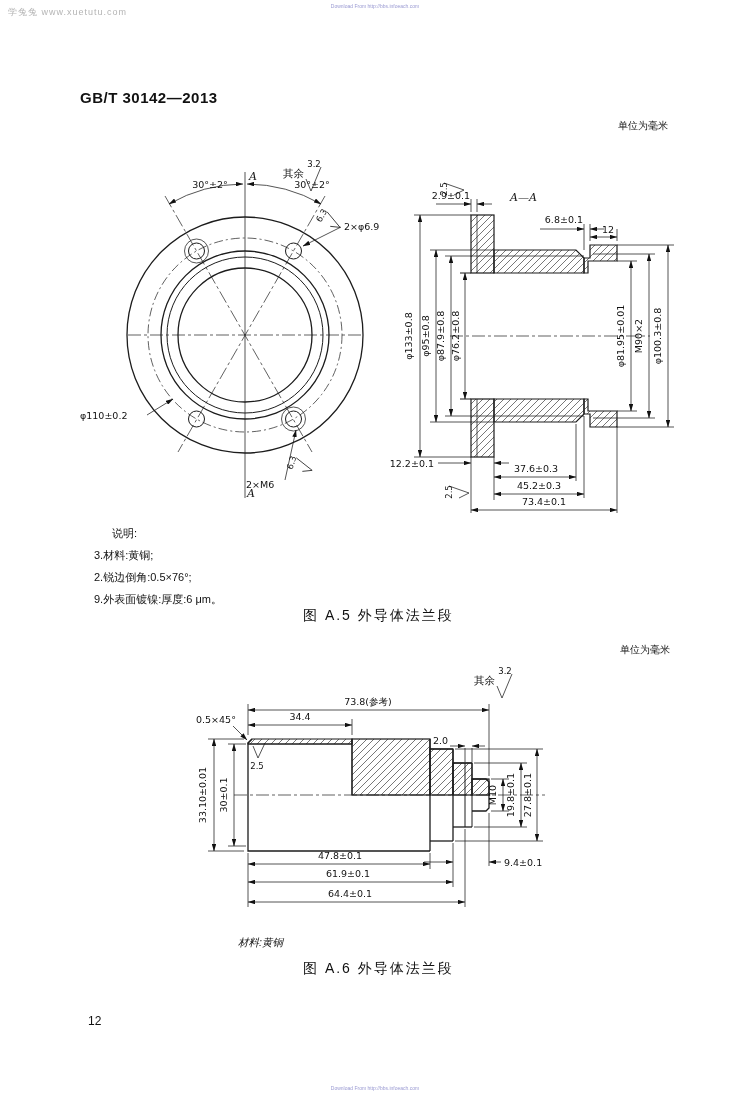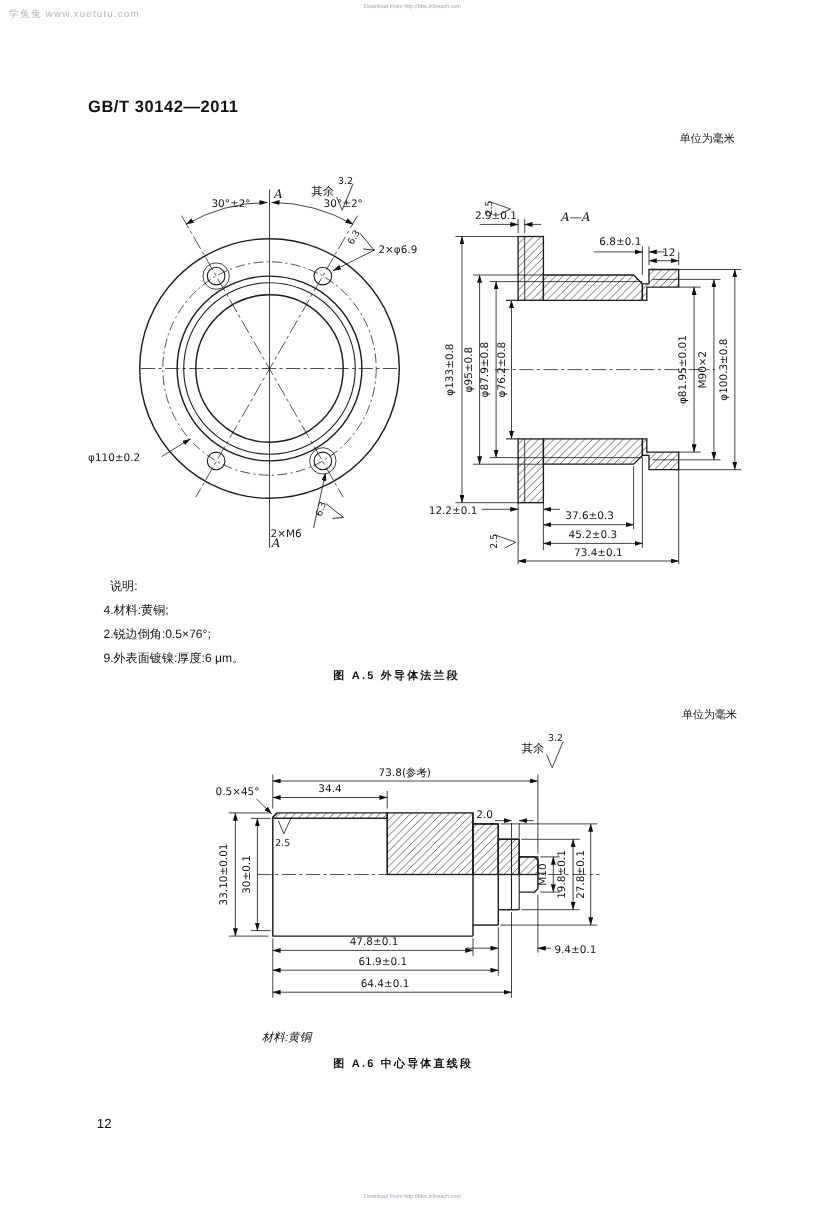--- a/index.html
+++ b/index.html
@@ -4,22 +4,22 @@
 <style>
   html,body{margin:0;padding:0;background:#e8e8e8;}
   .page{position:relative;width:750px;height:1101px;background:#ffffff;overflow:hidden;
         font-family:"Liberation Sans",sans-serif;color:#111;}
   .abs{position:absolute;}
   .wm{font-size:9px;color:#b4b4b4;letter-spacing:1px;}
   .dl{font-size:5px;color:#9a9ad2;width:750px;text-align:center;}
   .docnum{font-size:15px;font-weight:bold;letter-spacing:.5px;font-family:"Liberation Sans",sans-serif;}
   .unit{font-size:10px;}
   .notes{font-size:11px;line-height:22px;}
-  .notes .nt{margin-left:6px;}
-  .cap{font-size:10px;font-weight:bold;letter-spacing:2px;}
+  .notes .nt{margin-left:18px;}
+  .cap{font-size:14px;font-weight:normal;letter-spacing:2px;}
   .pgnum{font-size:12px;}
   .mat{font-size:10.5px;font-style:italic;}
   svg{position:absolute;left:0;}
   svg .o{stroke:#1c1c1c;stroke-width:1.3;fill:none;}
   svg .m{stroke:#1c1c1c;stroke-width:1;fill:none;}
   svg .t{stroke:#1c1c1c;stroke-width:.75;fill:none;}
   svg .cl{stroke:#1c1c1c;stroke-width:.7;fill:none;stroke-dasharray:13 3 3 3;}
   svg .bc{stroke:#1c1c1c;stroke-width:.7;fill:none;stroke-dasharray:9 3 2 3;}
   svg .h{fill:url(#hatch);stroke:#1c1c1c;stroke-width:1.2;}
   svg .h2{fill:url(#hatch2);stroke:#1c1c1c;stroke-width:1.2;}
@@ -29,21 +29,21 @@
   svg .cjk{font-size:10.5px;font-family:"Liberation Sans",sans-serif;}
   svg .ital{font-style:italic;font-size:11px;font-family:"DejaVu Serif",serif;}
 </style>
 </head>
 <body>
 
 <div class="page">
 
   <div class="abs wm" style="left:8px;top:6px">学兔兔 www.xuetutu.com</div>
   <div class="abs dl" style="top:3px">Download From http://bbs.infoeach.com</div>
-  <div class="abs docnum" style="left:80px;top:89px">GB/T 30142—2011</div>
+  <div class="abs docnum" style="left:80px;top:89px">GB/T 30142—2013</div>
   <div class="abs unit" style="left:618px;top:119px">单位为毫米</div>
 
   <svg style="top:140px" width="750" height="380" viewBox="0 140 750 380">
     <defs>
       <pattern id="hatch" width="7" height="7" patternUnits="userSpaceOnUse">
         <path d="M-2,2 l4,-4 M0,7 l7,-7 M5,9 l4,-4" stroke="#555" stroke-width=".8"></path>
       </pattern>
       <marker id="ar" viewBox="0 0 10 6" refX="9.5" refY="3" markerWidth="10" markerHeight="6" orient="auto-start-reverse">
         <path d="M0,0 L10,3 L0,6 Z" fill="#111"></path>
       </marker>
@@ -217,21 +217,21 @@
       </g>
       <g transform="translate(457,493) rotate(-90)">
         <path class="t" d="M-5,2 L0,12 L7,-8"></path>
         <text class="sm" x="1" y="-5" text-anchor="middle">2.5</text>
       </g>
     </g>
   </svg>
 
   <div class="abs notes" style="left:94px;top:522px">
     <div class="nt">说明:</div>
-    <div>4.材料:黄铜;</div>
+    <div>3.材料:黄铜;</div>
     <div>2.锐边倒角:0.5×76°;</div>
     <div>9.外表面镀镍:厚度:6 μm。</div>
   </div>
   <div class="abs cap" style="left:303px;top:607px">图 A.5  外导体法兰段</div>
   <div class="abs unit" style="left:620px;top:643px">单位为毫米</div>
 
   <svg style="top:660px" width="750" height="260" viewBox="0 660 750 260">
     <defs>
       <pattern id="hatch2" width="7" height="7" patternUnits="userSpaceOnUse">
         <path d="M-2,2 l4,-4 M0,7 l7,-7 M5,9 l4,-4" stroke="#555" stroke-width=".8"></path>
@@ -349,18 +349,18 @@
       <g>
         <line class="t" x1="489" y1="813" x2="489" y2="866"></line>
         <line class="t" x1="424" y1="862" x2="453" y2="862" marker-end="url(#ar2)"></line>
         <line class="t" x1="489" y1="862" x2="501" y2="862" marker-start="url(#ar2)"></line>
         <text class="dim" x="504" y="866">9.4±0.1</text>
       </g>
     </g>
   </svg>
 
   <div class="abs mat" style="left:238px;top:936px">材料:黄铜</div>
-  <div class="abs cap" style="left:303px;top:960px">图 A.6  中心导体直线段</div>
+  <div class="abs cap" style="left:303px;top:960px">图 A.6  外导体法兰段</div>
 
   <div class="abs pgnum" style="left:88px;top:1014px">12</div>
   <div class="abs dl" style="top:1085px">Download From http://bbs.infoeach.com</div>
 
 </div>
 
 </body></html>

